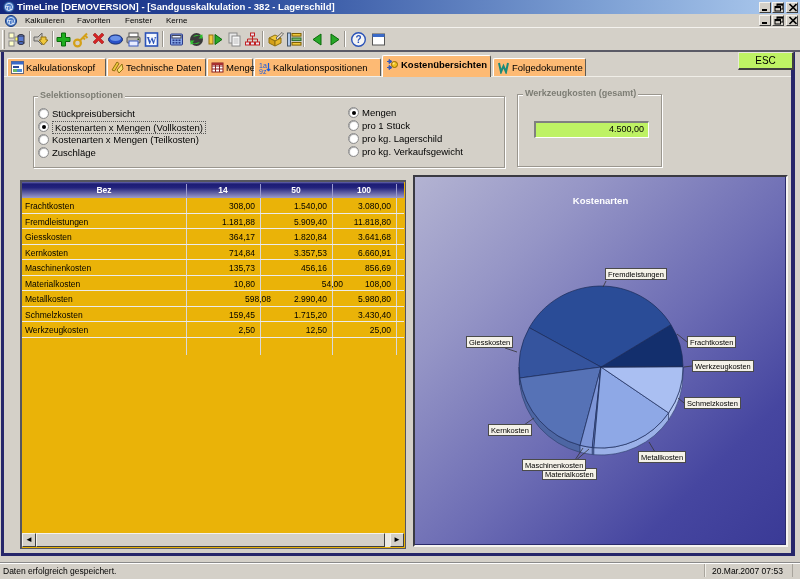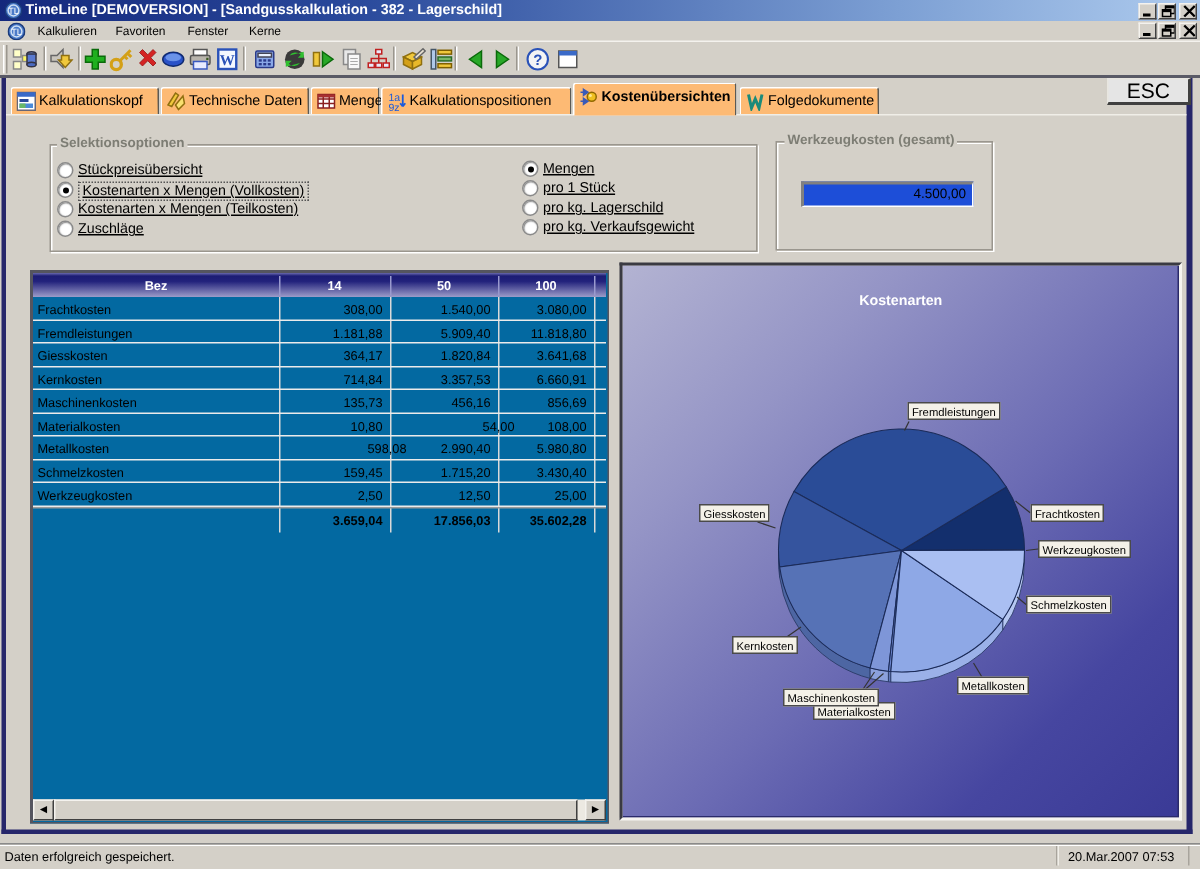--- a/index.html
+++ b/index.html
@@ -34,41 +34,41 @@
 
 .tab { top:58px; height:18px; background:#fdba74;
   border-top:1px solid #fff; border-left:1px solid #fff; border-right:1px solid #5c5a55;
   border-top-left-radius:2px; border-top-right-radius:2px;
   font-size:9.5px; line-height:17px; white-space:nowrap; }
 .tabsel { top:55px; height:22px; z-index:5; font-weight:bold; font-size:9.5px;
   border-bottom:none; }
 .tabicon { position:absolute; left:3px; top:2px; width:13px; height:13px; }
 .tabtext { position:absolute; left:18px; top:0px; }
 #pagetop { left:4px; top:76px; width:787px; height:1px; background:#f0eee8; }
-#escbtn { left:738px; top:52px; width:56px; height:18px; background:#e5e5e5;
+#escbtn { left:738px; top:52px; width:56px; height:18px; background:#bef264;
   border-top:1px solid #e8e6e0; border-left:1px solid #e8e6e0;
   border-right:2px solid #404040; border-bottom:2px solid #404040;
-  text-align:center; line-height:15px; font-size:14px; }
+  text-align:center; line-height:15px; font-size:10px; }
 
 
 .groupbox { border:1px solid #9a968e; box-shadow:1px 1px 0 #fff, inset 1px 1px 0 #fff; }
 .grouplabel { color:#7d7d74; font-weight:bold; background:#d4d0c8; padding:0 2px; font-size:9px; }
 .radio { width:11px; height:11px; border-radius:50%; background:#fff;
   border:1px solid #8a8a8a; box-shadow:inset 0.5px 0.5px 1px #777; }
 .radio.sel::after { content:""; position:absolute; left:3px; top:3px; width:4px; height:4px; border-radius:50%; background:#000; }
-.rlabel { font-size:9.5px; color:#000; white-space:nowrap; line-height:11px;text-decoration:underline; }
-
-
-#toolcost { left:534px; top:121px; width:115px; height:17px; background:#1d4ed8;
+.rlabel { font-size:9.5px; color:#000; white-space:nowrap; line-height:11px; }
+
+
+#toolcost { left:534px; top:121px; width:115px; height:17px; background:#bef264;
   border-top:2px solid #808080; border-left:2px solid #808080;
   border-bottom:1px solid #fff; border-right:1px solid #fff;
   text-align:right; line-height:13px; padding-right:4px; font-size:9px; }
 
 
-#tablebox { left:20px; top:180px; width:386px; height:369px; background:#0369a1;
+#tablebox { left:20px; top:180px; width:386px; height:369px; background:#eab308;
   border:2px solid #55555f; border-right-width:1px; border-bottom-width:1px; }
 #thead { left:0; top:0; width:382px; height:16px;
   background:linear-gradient(to bottom,#6a6aae 0,#1c1c74 2px,#22227c 35%,#9c9cc9 100%);
   color:#fff; font-weight:bold; }
 .hcell { position:absolute; top:1px; text-align:center; font-size:8.5px; line-height:14px; }
 .trow { position:absolute; left:0; width:382px; height:15.55px; border-bottom:1px solid #ebebeb; font-size:8.5px; line-height:14px; }
 .tc0 { position:absolute; left:3px; top:1px; }
 .tcn { position:absolute; top:1px; text-align:right; }
 .colline { position:absolute; top:16px; width:1px; height:157px; background:#d9d9d9; }
 #totrow { position:absolute; left:0; top:155.9px; width:382px; height:17px; border-top:1px solid #9a9a9a; font-weight:bold; font-size:8.5px; line-height:15px; }
@@ -386,25 +386,20 @@
       <span class="tcn" style="left:164px;width:69px">159,45</span>
       <span class="tcn" style="left:238px;width:67px">1.715,20</span>
       <span class="tcn" style="left:310px;width:59px">3.430,40</span>
     </div>
   <div class="trow" style="top:140.4px">
       <span class="tc0">Werkzeugkosten</span>
       <span class="tcn" style="left:164px;width:69px">2,50</span>
       <span class="tcn" style="left:238px;width:67px">12,50</span>
       <span class="tcn" style="left:310px;width:59px">25,00</span>
     </div>
-  <div id="totrow">
-    <span class="tcn" style="left:164px;width:69px">3.659,04</span>
-    <span class="tcn" style="left:238px;width:67px">17.856,03</span>
-    <span class="tcn" style="left:310px;width:59px">35.602,28</span>
-  </div>
   <div id="hscroll">
     <div class="sbtn" style="left:0">◄</div>
     <div id="sthumb"></div>
     <div class="sbtn" style="right:0">►</div>
   </div>
 </div>
 
 <div class="abs" id="chartpanel"></div>
 <div class="abs" id="charttitle">Kostenarten</div>
 <svg class="abs" style="left:413px;top:175px;z-index:2" width="375" height="372" viewBox="413 175 375 372">

